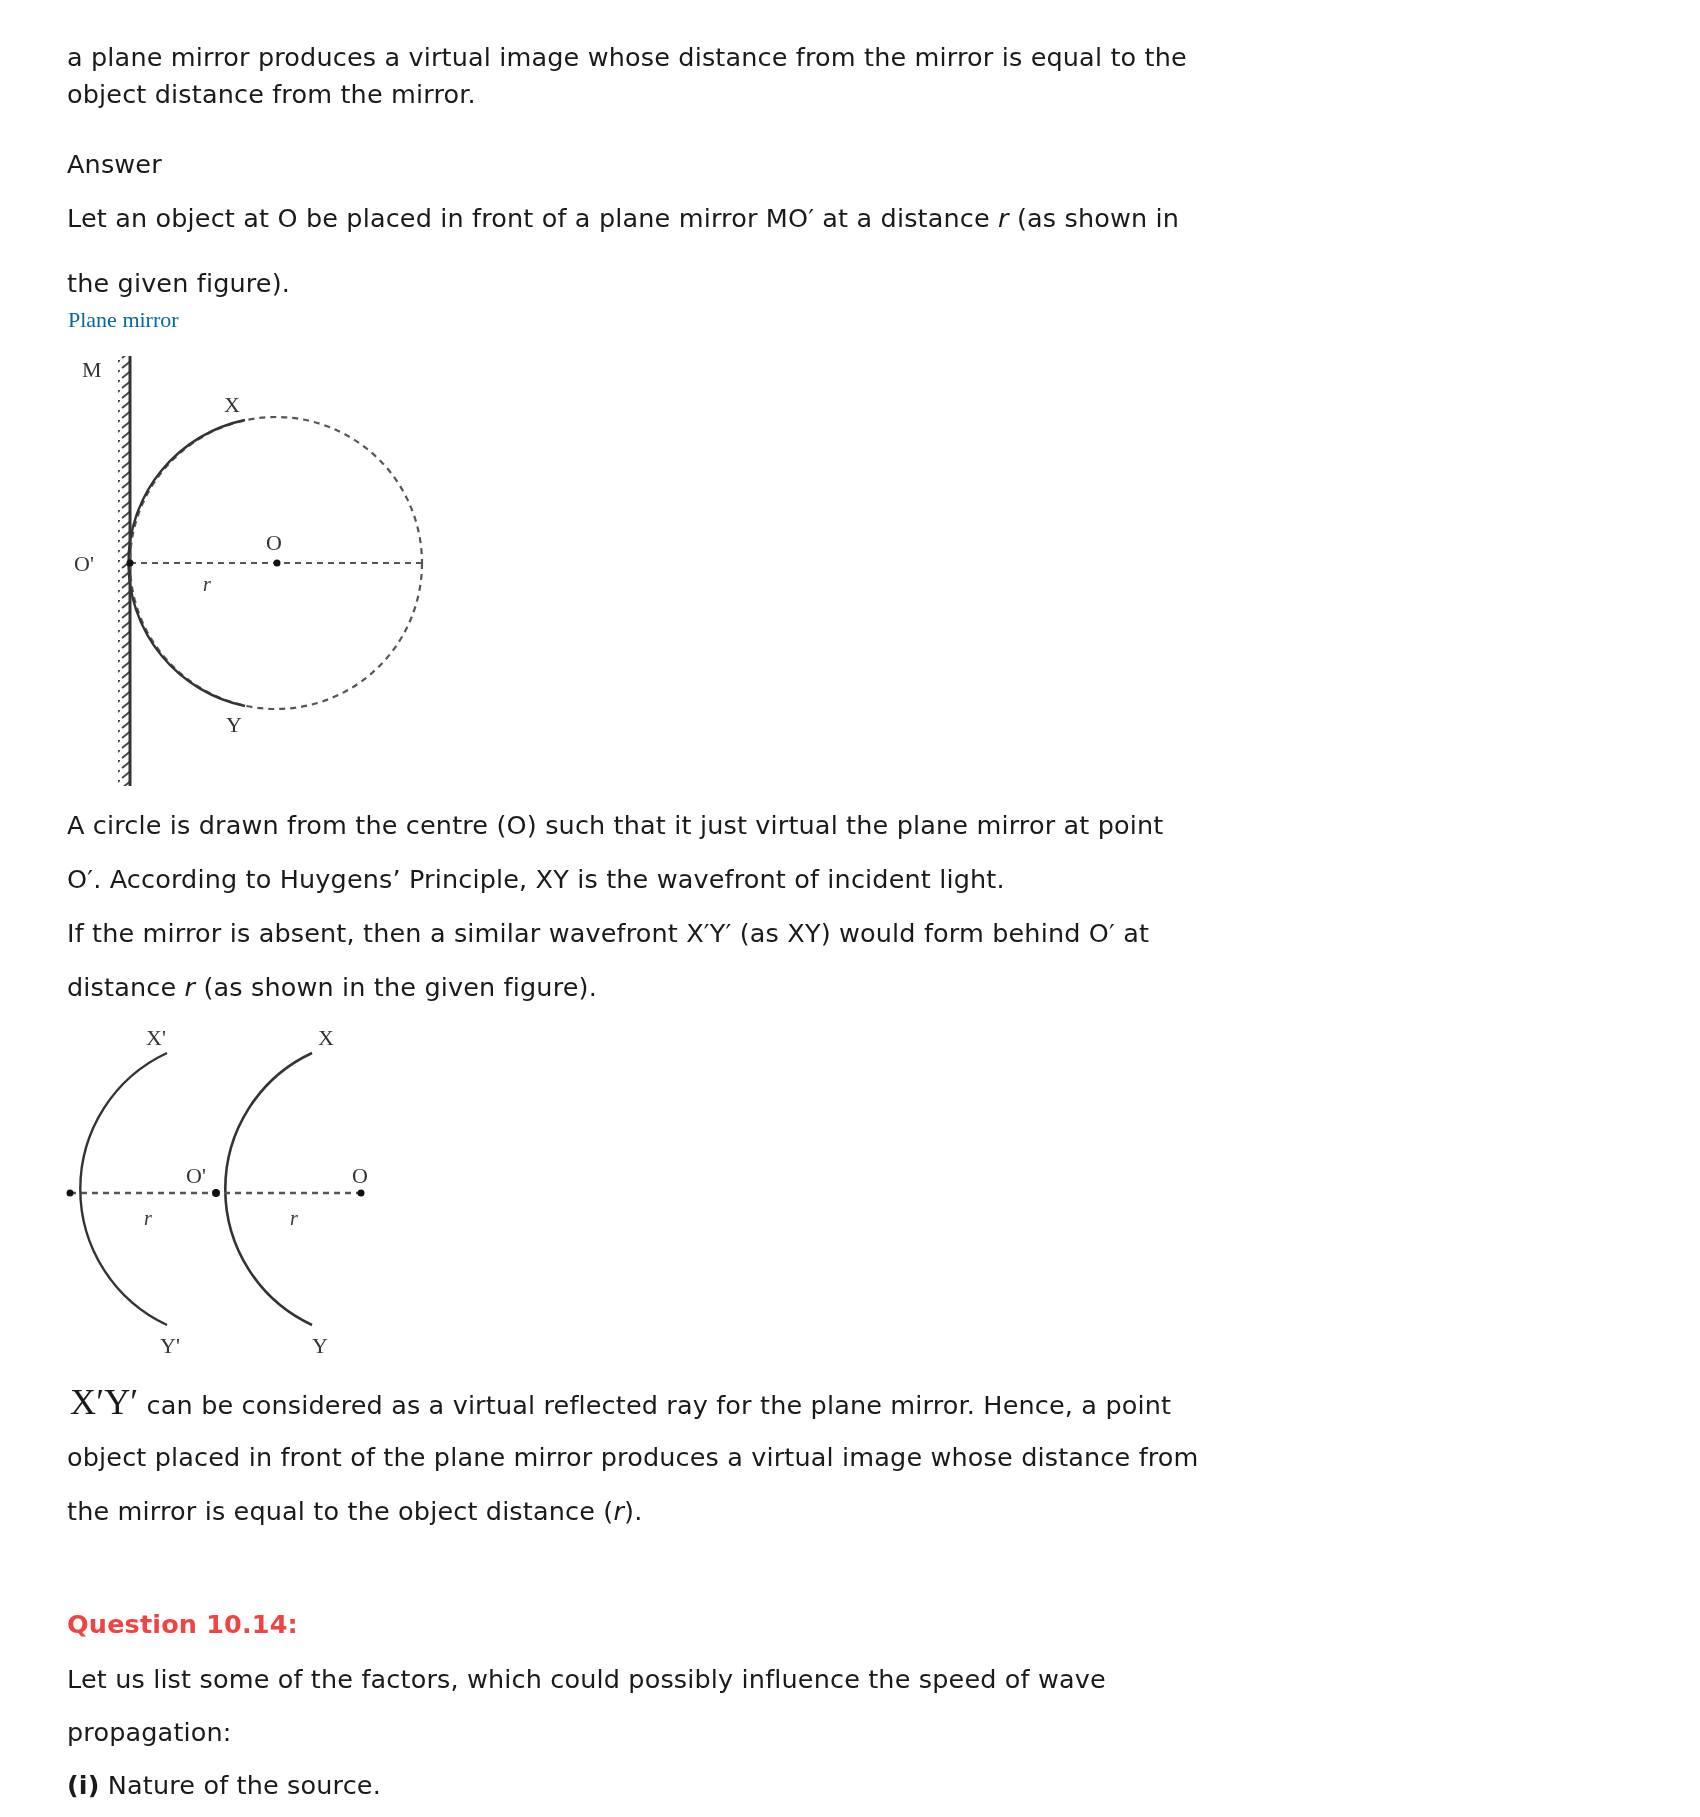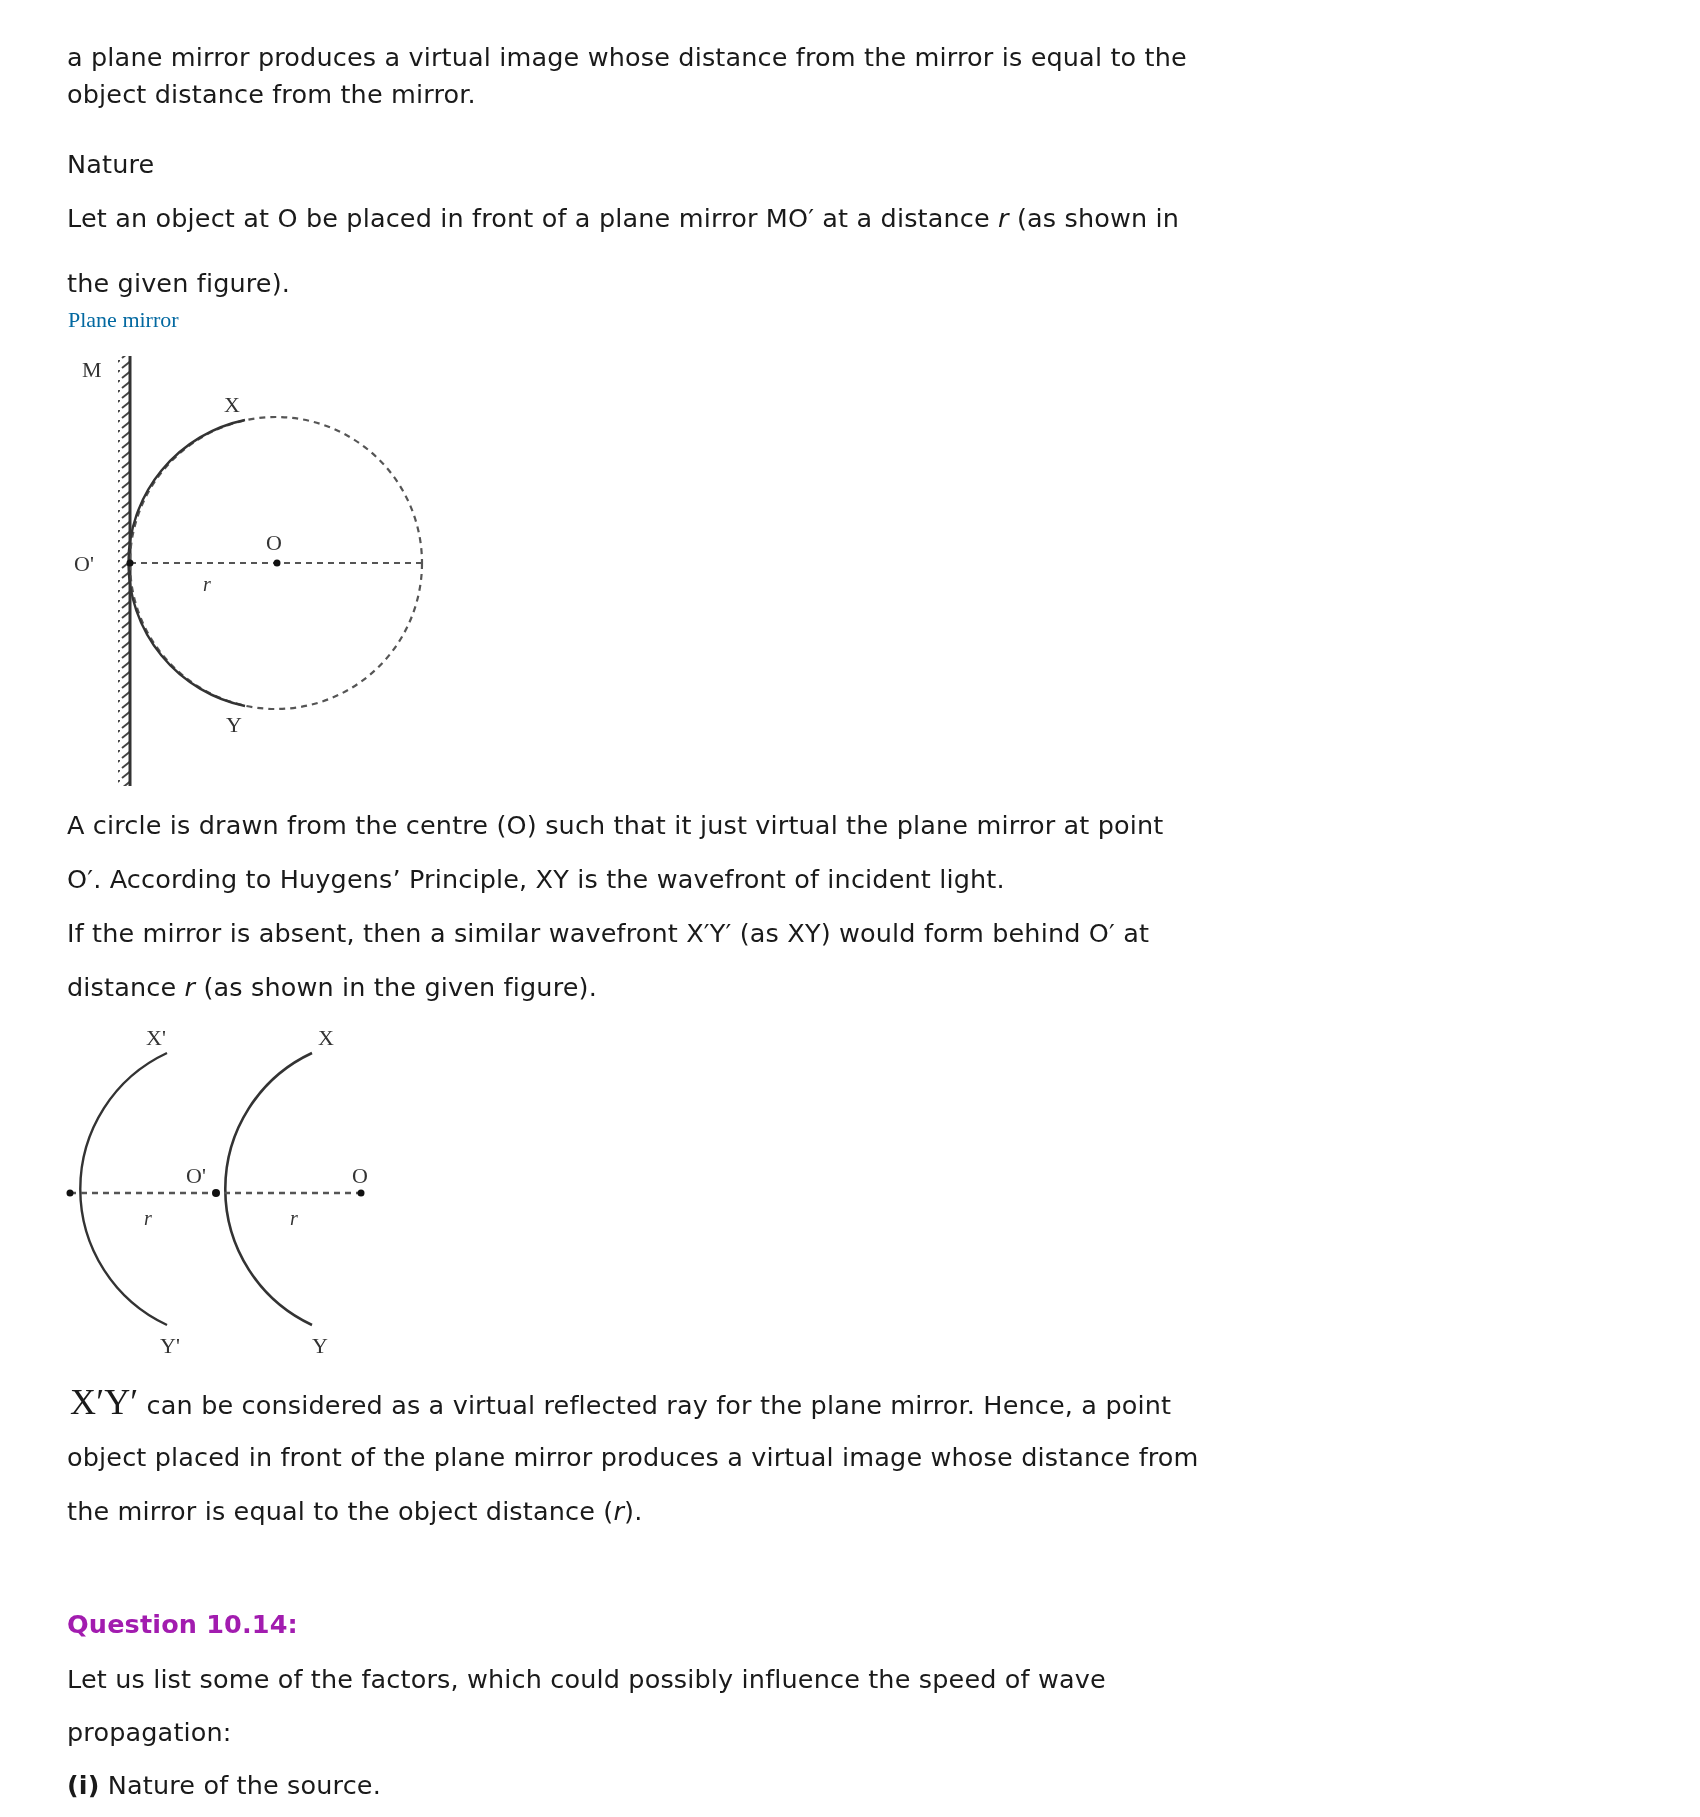--- a/index.html
+++ b/index.html
@@ -5,37 +5,37 @@
     html, body { margin: 0; padding: 0; background: #ffffff; }
     body {
       width: 1700px; height: 1817px; position: relative; overflow: hidden;
       font-family: "DejaVu Sans", sans-serif; color: #1a1a1a;
     }
     .line {
       position: absolute; left: 67px; font-size: 25.5px; line-height: 30px;
       white-space: nowrap; letter-spacing: 0.15px;
     }
     .line i { font-style: italic; }
-    .heading { color: #a21caf; font-weight: bold; }
+    .heading { color: #ef4444; font-weight: bold; }
     .bold { font-weight: bold; }
     .serif { font-family: "Liberation Serif", "DejaVu Serif", serif; font-size: 36px; }
     .fig { position: absolute; }
     .fig text { font-family: "Liberation Serif", "DejaVu Serif", serif; fill: #333; }
     .fig-caption {
       position: absolute; left: 68px; top: 307px;
       font-family: "Liberation Serif", "DejaVu Serif", serif; font-size: 22px; color: #0369a1;
     }
   </style>
 </head>
 <body>
 
 <div class="line" style="top:42px">a plane mirror produces a virtual image whose distance from the mirror is equal to the</div>
 <div class="line" style="top:79px">object distance from the mirror.</div>
 
-<div class="line" style="top:149px">Nature</div>
+<div class="line" style="top:149px">Answer</div>
 
 <div class="line" style="top:203px">
   <span>Let an object at O be placed in front of a plane mirror MO′ at a distance </span><i>r</i><span> (as shown in</span>
 </div>
 <div class="line" style="top:268px">the given figure).</div>
 
 <div class="fig-caption">Plane mirror</div>
 
 <svg class="fig" style="left:60px; top:340px;" width="400" height="460" viewBox="0 0 400 460">
   <defs>

